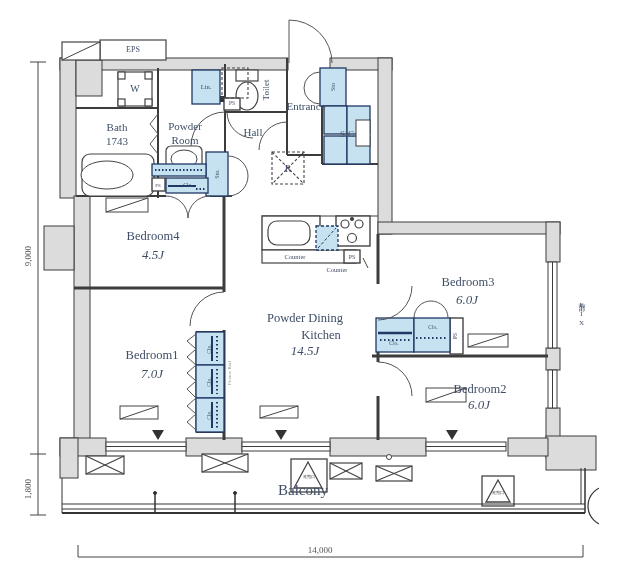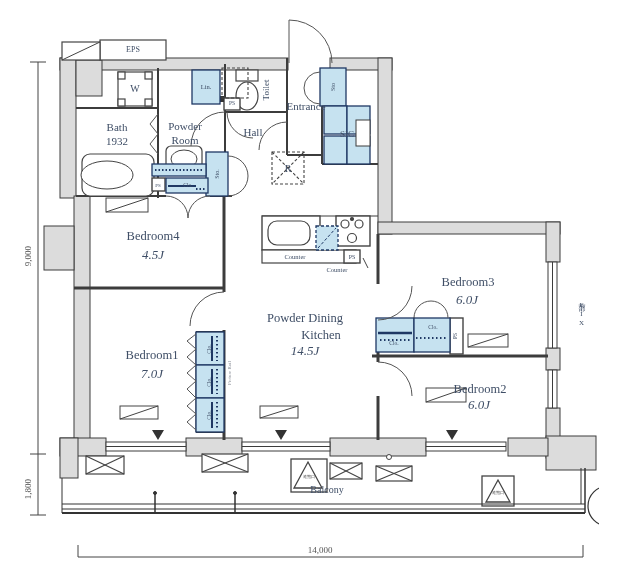--- a/index.html
+++ b/index.html
@@ -5,21 +5,21 @@
   html,body{margin:0;padding:0;background:#fff;}
   #plan{position:relative;width:599px;height:571px;background:#fff;overflow:hidden;
         font-family:"Liberation Serif",serif;}
   #plan svg{position:absolute;left:0;top:0;}
   .lbl{position:absolute;color:#3f4e66;white-space:nowrap;transform:translate(-50%,-50%);
        font-family:"Liberation Serif",serif;line-height:1;}
   .vert{transform:translate(-50%,-50%) rotate(-90deg);}
   .vcjk{writing-mode:vertical-rl;text-orientation:upright;transform:translate(-50%,-50%);letter-spacing:1px;}
   .s5{font-size:5px;} .s55{font-size:5.5px;} .s6{font-size:6px;} .s65{font-size:6.5px;}
   .s7{font-size:7px;} .s8{font-size:8px;} .s85{font-size:11px;} .s9{font-size:9px;}
-  .s10{font-size:10px;} .s105{font-size:11px;} .s11{font-size:10px;margin-left:24px;}
+  .s10{font-size:10px;} .s105{font-size:11px;} .s11{font-size:15px;}
   .s125{font-size:12.5px;} .s13{font-size:13px;font-style:italic;}
   .dim{color:#555;font-size:9px;}
   .gray{color:#8a8f98;}
   .dark{color:#2b2b2b;font-weight:bold;}
   .tiny-hatch{font-size:5px;color:#333;transform:translate(-50%,-50%) scale(.8);}
 </style>
 </head>
 <body>
 
 <div id="plan">
@@ -239,21 +239,21 @@
 
   <div class="lbl s8" style="left:133px;top:50px">EPS</div>
   <div class="lbl s10" style="left:135px;top:89px">W</div>
   <div class="lbl s65" style="left:206px;top:87px">Lin.</div>
   <div class="lbl s9 vert" style="left:266px;top:90px">Toilet</div>
   <div class="lbl s55" style="left:232px;top:104px">PS</div>
   <div class="lbl s85" style="left:306px;top:106px">Entrance</div>
   <div class="lbl s6 vert" style="left:333px;top:87px">Sto</div>
   <div class="lbl s9" style="left:347px;top:134px">SIC</div>
   <div class="lbl s105" style="left:117px;top:127px">Bath</div>
-  <div class="lbl s105" style="left:117px;top:141px">1932</div>
+  <div class="lbl s105" style="left:117px;top:141px">1743</div>
   <div class="lbl s105" style="left:185px;top:126px">Powder</div>
   <div class="lbl s105" style="left:185px;top:140px">Room</div>
   <div class="lbl s105" style="left:253px;top:132px">Hall</div>
   <div class="lbl s6 vert" style="left:217px;top:174px">Sto.</div>
   <div class="lbl s5" style="left:158px;top:185px">PS</div>
   <div class="lbl s55" style="left:188px;top:186px">Clo.</div>
   <div class="lbl s10" style="left:288px;top:169px">R</div>
   <div class="lbl s65" style="left:295px;top:257px">Counter</div>
   <div class="lbl s6" style="left:352px;top:257px">PS</div>
   <div class="lbl s65" style="left:337px;top:270px">Counter</div>

